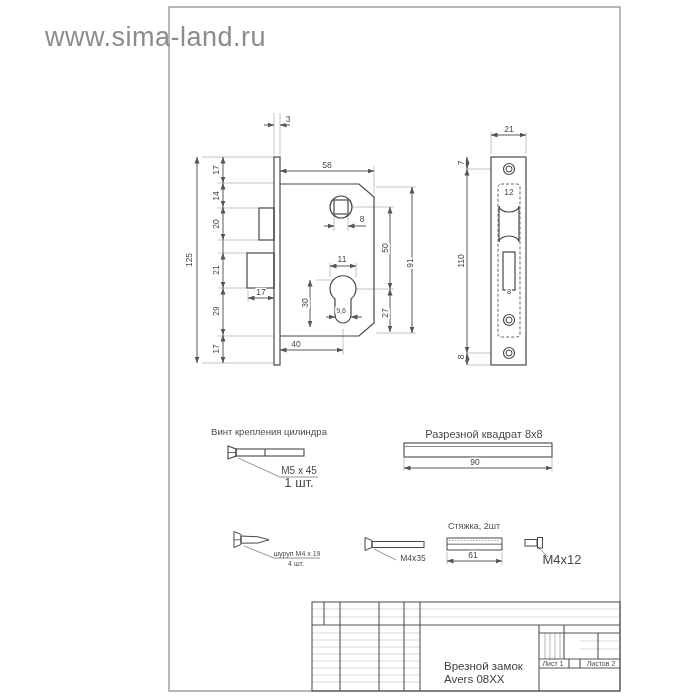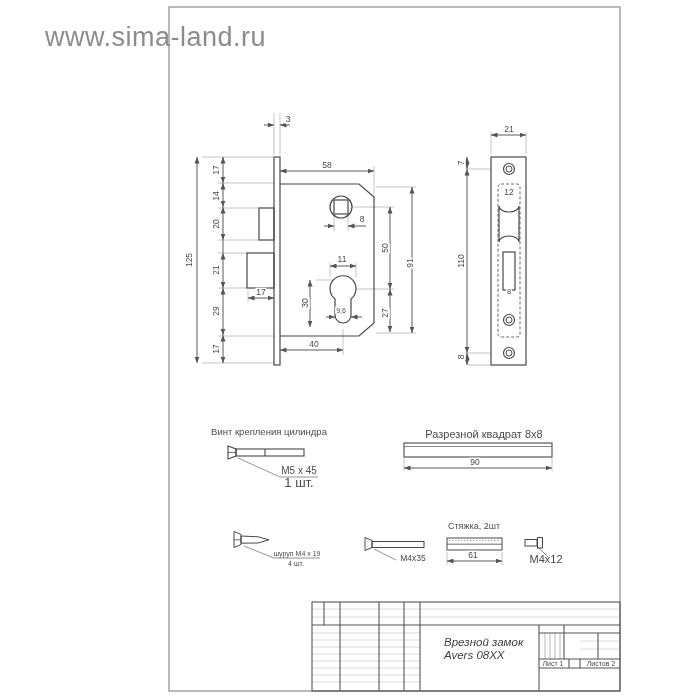--- a/index.html
+++ b/index.html
@@ -5,21 +5,21 @@
   html,body{margin:0;padding:0;background:#fff;}
   #stage{position:relative;width:700px;height:700px;background:#fff;overflow:hidden;
          font-family:"Liberation Sans",sans-serif;margin-left:32px;}
   #draw{position:absolute;left:0;top:0;}
   .lbl{position:absolute;transform:translate(-50%,-50%);font-size:8.5px;color:#4a4a4a;
        background:#fff;padding:0 1px;white-space:nowrap;line-height:1;}
   .lbl.v{transform:translate(-50%,-50%) rotate(-90deg);}
   .lbl.i{background:transparent;}
   .watermark{position:absolute;left:13px;top:22px;font-size:27px;letter-spacing:.5px;
        color:#8c8c8c;white-space:nowrap;}
-  .product{position:absolute;left:412px;top:636px;font-style:italic;font-size:11.5px;
+  .product{position:absolute;left:412px;top:660px;font-size:11.5px;
        color:#3f3f3f;line-height:13px;}
   .product span{display:block;}
 </style>
 </head>
 <body>
 
 <div id="stage">
 
 <svg id="draw" width="700" height="700" viewBox="0 0 700 700">
   <defs>
@@ -165,21 +165,21 @@
 <span class="lbl" style="left:256px;top:119px">3</span>
 <span class="lbl" style="left:295px;top:165px">58</span>
 <span class="lbl v" style="left:184px;top:170px">17</span>
 <span class="lbl v" style="left:184px;top:196px">14</span>
 <span class="lbl v" style="left:184px;top:224px">20</span>
 <span class="lbl v" style="left:184px;top:270px">21</span>
 <span class="lbl v" style="left:184px;top:311px">29</span>
 <span class="lbl v" style="left:184px;top:349px">17</span>
 <span class="lbl v" style="left:157px;top:260px">125</span>
 <span class="lbl" style="left:229px;top:292px">17</span>
-<span class="lbl" style="left:282px;top:344px">40</span>
+<span class="lbl" style="left:264px;top:344px">40</span>
 <span class="lbl" style="left:330px;top:219px">8</span>
 <span class="lbl" style="left:310px;top:259px">11</span>
 <span class="lbl v" style="left:273px;top:303px">30</span>
 <span class="lbl" style="left:309px;top:310px;font-size:7px">9,6</span>
 <span class="lbl v" style="left:353px;top:248px">50</span>
 <span class="lbl v" style="left:353px;top:313px">27</span>
 <span class="lbl v" style="left:378px;top:263px">91</span>
 
 <span class="lbl" style="left:477px;top:129px">21</span>
 <span class="lbl v" style="left:429px;top:163px">7</span>
@@ -191,21 +191,21 @@
 <span class="lbl i" style="left:237px;top:432px;font-size:9.5px">Винт крепления цилиндра</span>
 <span class="lbl i" style="left:267px;top:471px;font-size:10px">М5 х 45</span>
 <span class="lbl i" style="left:267px;top:482px;font-size:13px">1 шт.</span>
 <span class="lbl i" style="left:452px;top:434px;font-size:11px">Разрезной квадрат 8х8</span>
 <span class="lbl" style="left:443px;top:462px">90</span>
 <span class="lbl i" style="left:265px;top:553px;font-size:7px">шуруп М4 х 19</span>
 <span class="lbl i" style="left:264px;top:563px;font-size:7px">4 шт.</span>
 <span class="lbl i" style="left:381px;top:558px;font-size:8.5px">М4х35</span>
 <span class="lbl i" style="left:442px;top:526px;font-size:9px">Стяжка, 2шт</span>
 <span class="lbl" style="left:441px;top:555px">61</span>
-<span class="lbl i" style="left:514px;top:559px;font-size:11px">М4х12</span>
+<span class="lbl i" style="left:530px;top:559px;font-size:13px">М4х12</span>
 
 <div class="product">
   <span>Врезной замок</span>
   <span>Avers 08XX</span>
 </div>
 <span class="lbl i" style="left:521px;top:663px;font-size:7px">Лист 1</span>
 <span class="lbl i" style="left:569px;top:663px;font-size:7px">Листов 2</span>
 
 </div>
 

